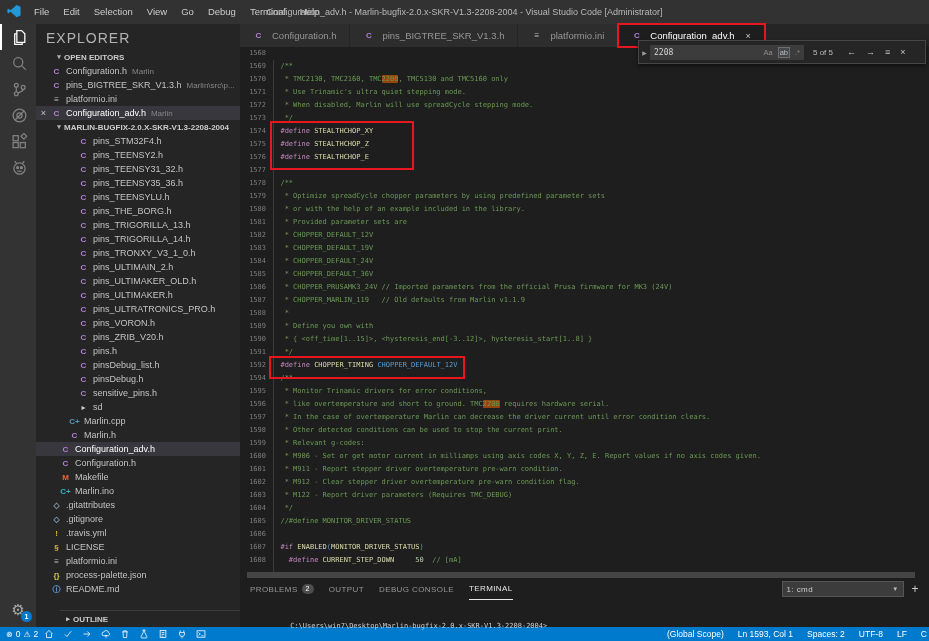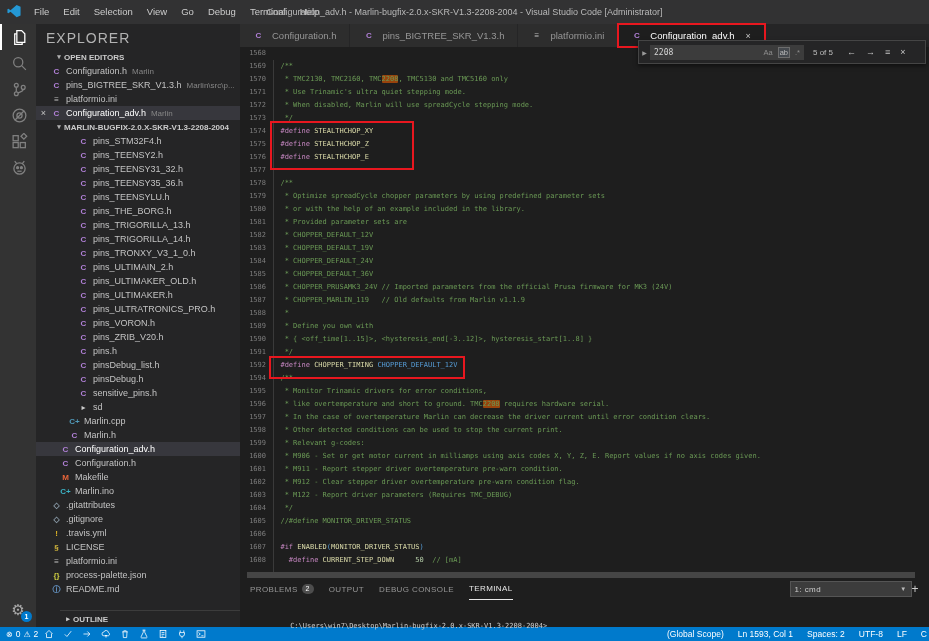--- a/index.html
+++ b/index.html
@@ -69,21 +69,21 @@
   .fw-t.boxed{border:1px solid #6d6d6d;background:#45494e;padding:0 1px;color:#bbbbbb;}
   .fw-count{margin:0 9px;color:#bcbcbc;white-space:nowrap;}
   .fw-nav{margin:0 5px;color:#c5c5c5;font-size:9px;}
   
   .panel{height:49px;flex:none;background:#1e1e1e;}
   .panel-header{height:22px;display:flex;align-items:center;padding-left:10px;font-size:8px;letter-spacing:.4px;color:#969696;}
   .panel-tabs{display:flex;height:100%;}
   .ptab{margin-right:15px;display:flex;gap:4px;align-items:center;height:100%;box-sizing:border-box;}
   .ptab.active{color:#e7e7e7;border-bottom:1px solid #e7e7e7;}
   .pbadge{background:#4d4d4d;border-radius:7px;min-width:6px;padding:1px 3px;font-size:7px;color:#ffffff;text-align:center;line-height:8px;}
-  .panel-right{margin-left:auto;margin-right:10px;display:flex;gap:0;align-items:center;}
+  .panel-right{margin-left:auto;margin-right:10px;display:flex;gap:8px;align-items:center;}
   .term-select{width:112px;height:14px;background:#3c3c3c;border:1px solid #555555;color:#cccccc;font-size:8px;display:flex;align-items:center;padding:0 4px;}
   .term-select .lbl{flex:1;}
   .sel-arrow{font-size:6px;color:#bbbbbb;}
   .plus{color:#cccccc;font-size:12px;line-height:12px;}
   .terminal{font-family:"DejaVu Sans Mono",monospace;font-size:7px;color:#cccccc;padding:14px 0 0 8px;white-space:pre;}
   
   .statusbar{height:14px;background:#007acc;color:#ffffff;display:flex;align-items:center;font-size:8.5px;padding:0 6px;}
   .sb-item{display:flex;align-items:center;gap:3px;margin-right:6px;white-space:nowrap;}
   .sb-g{font-size:8px;}
   .sb-tools{display:flex;align-items:center;gap:9px;}

